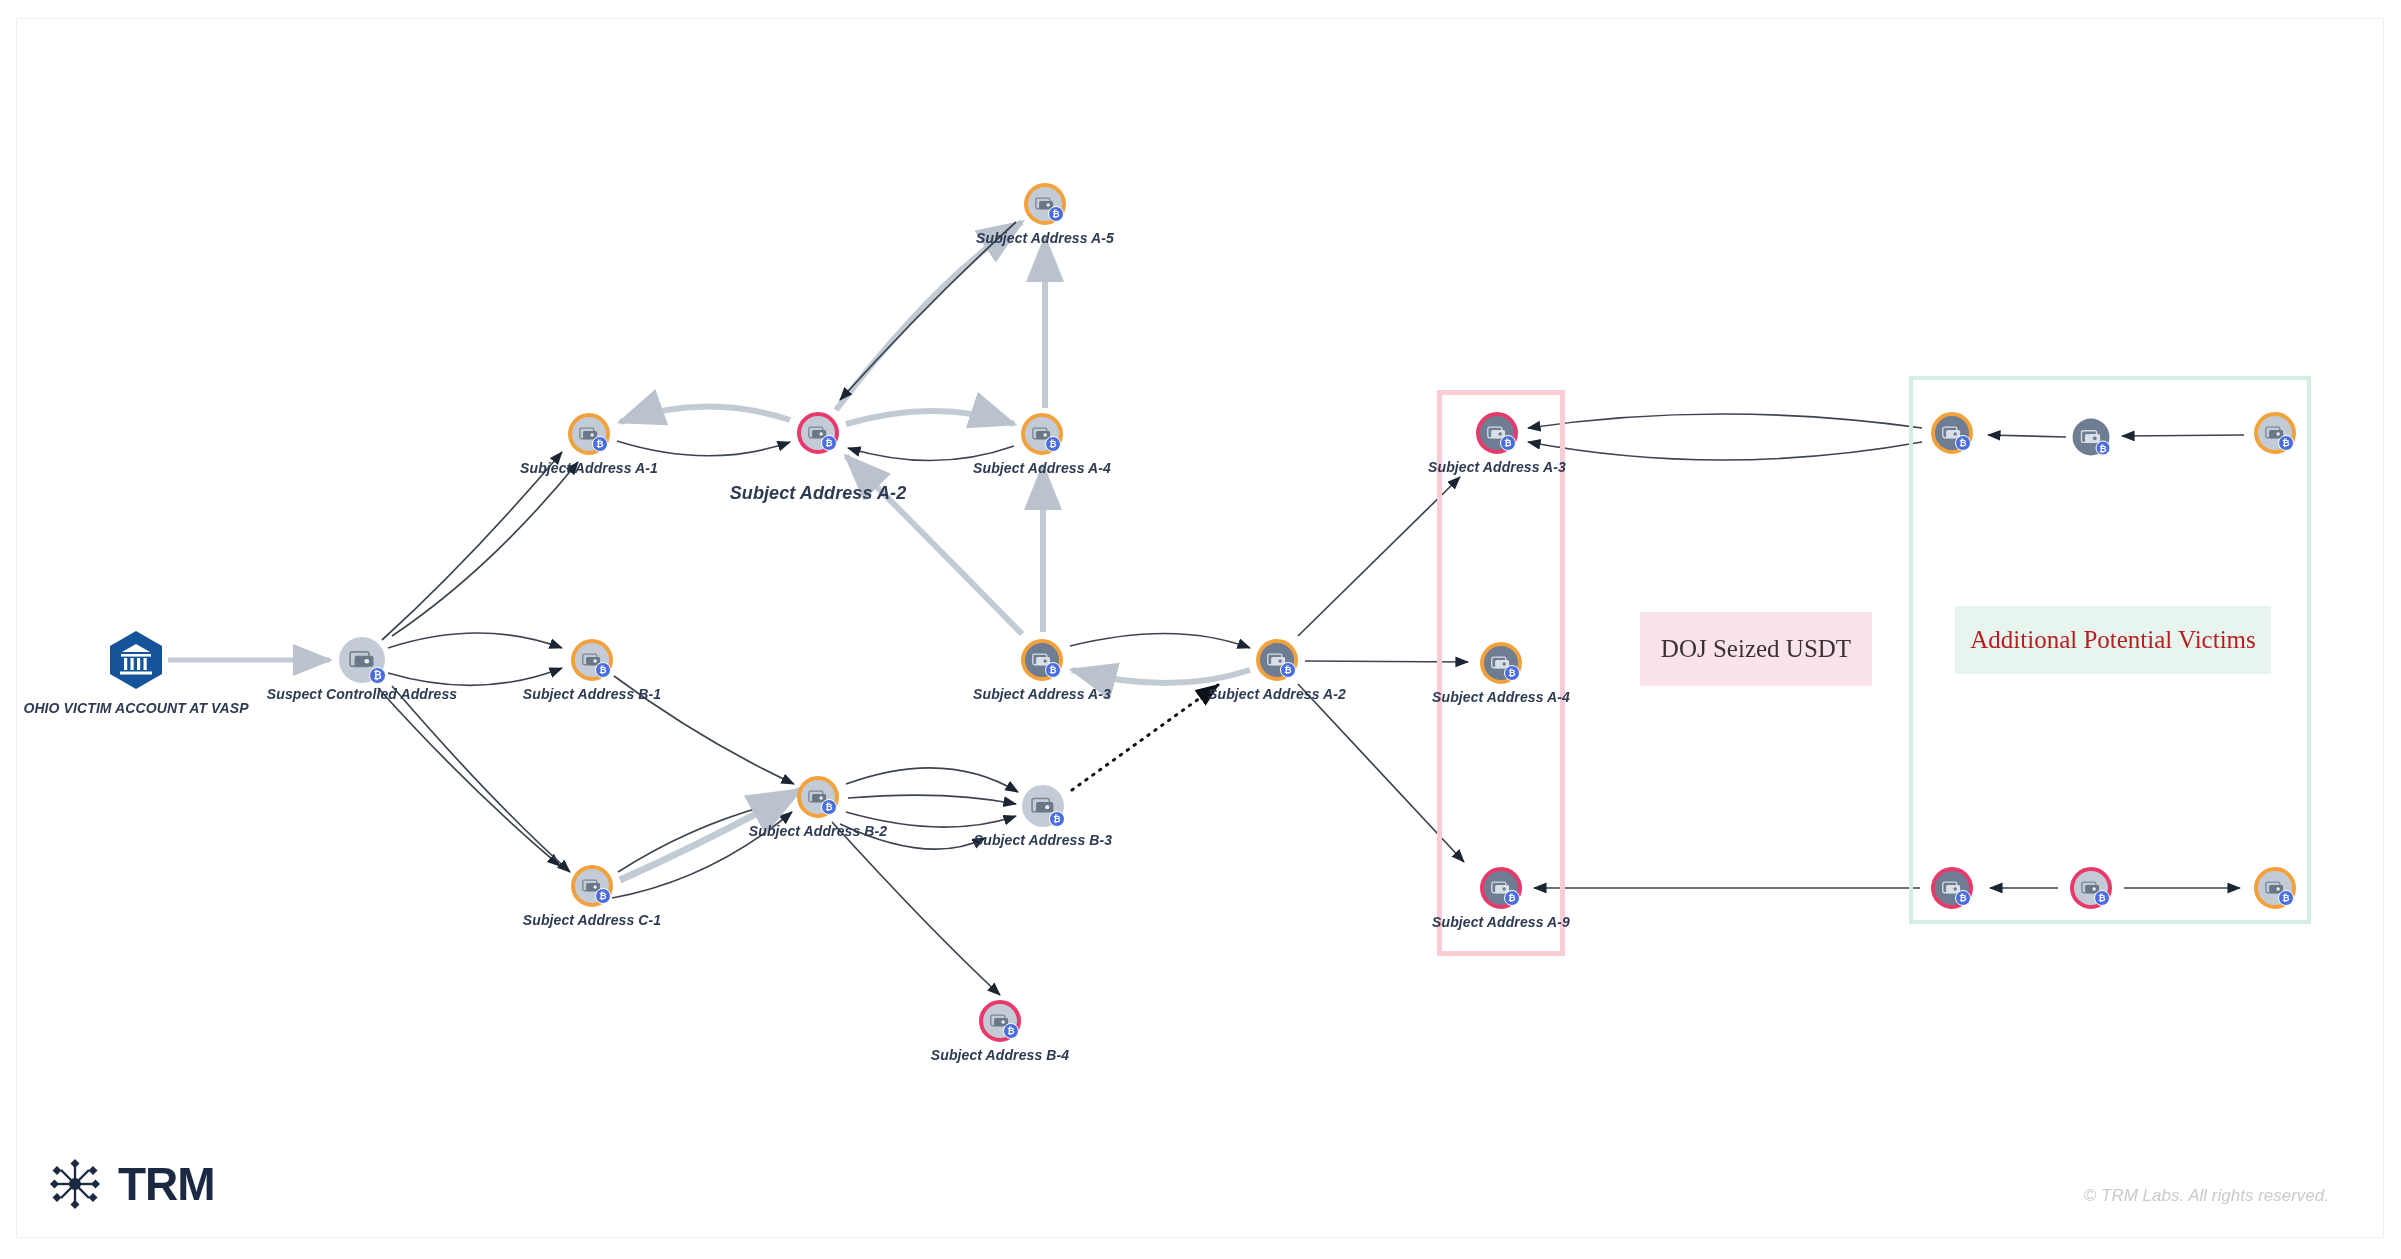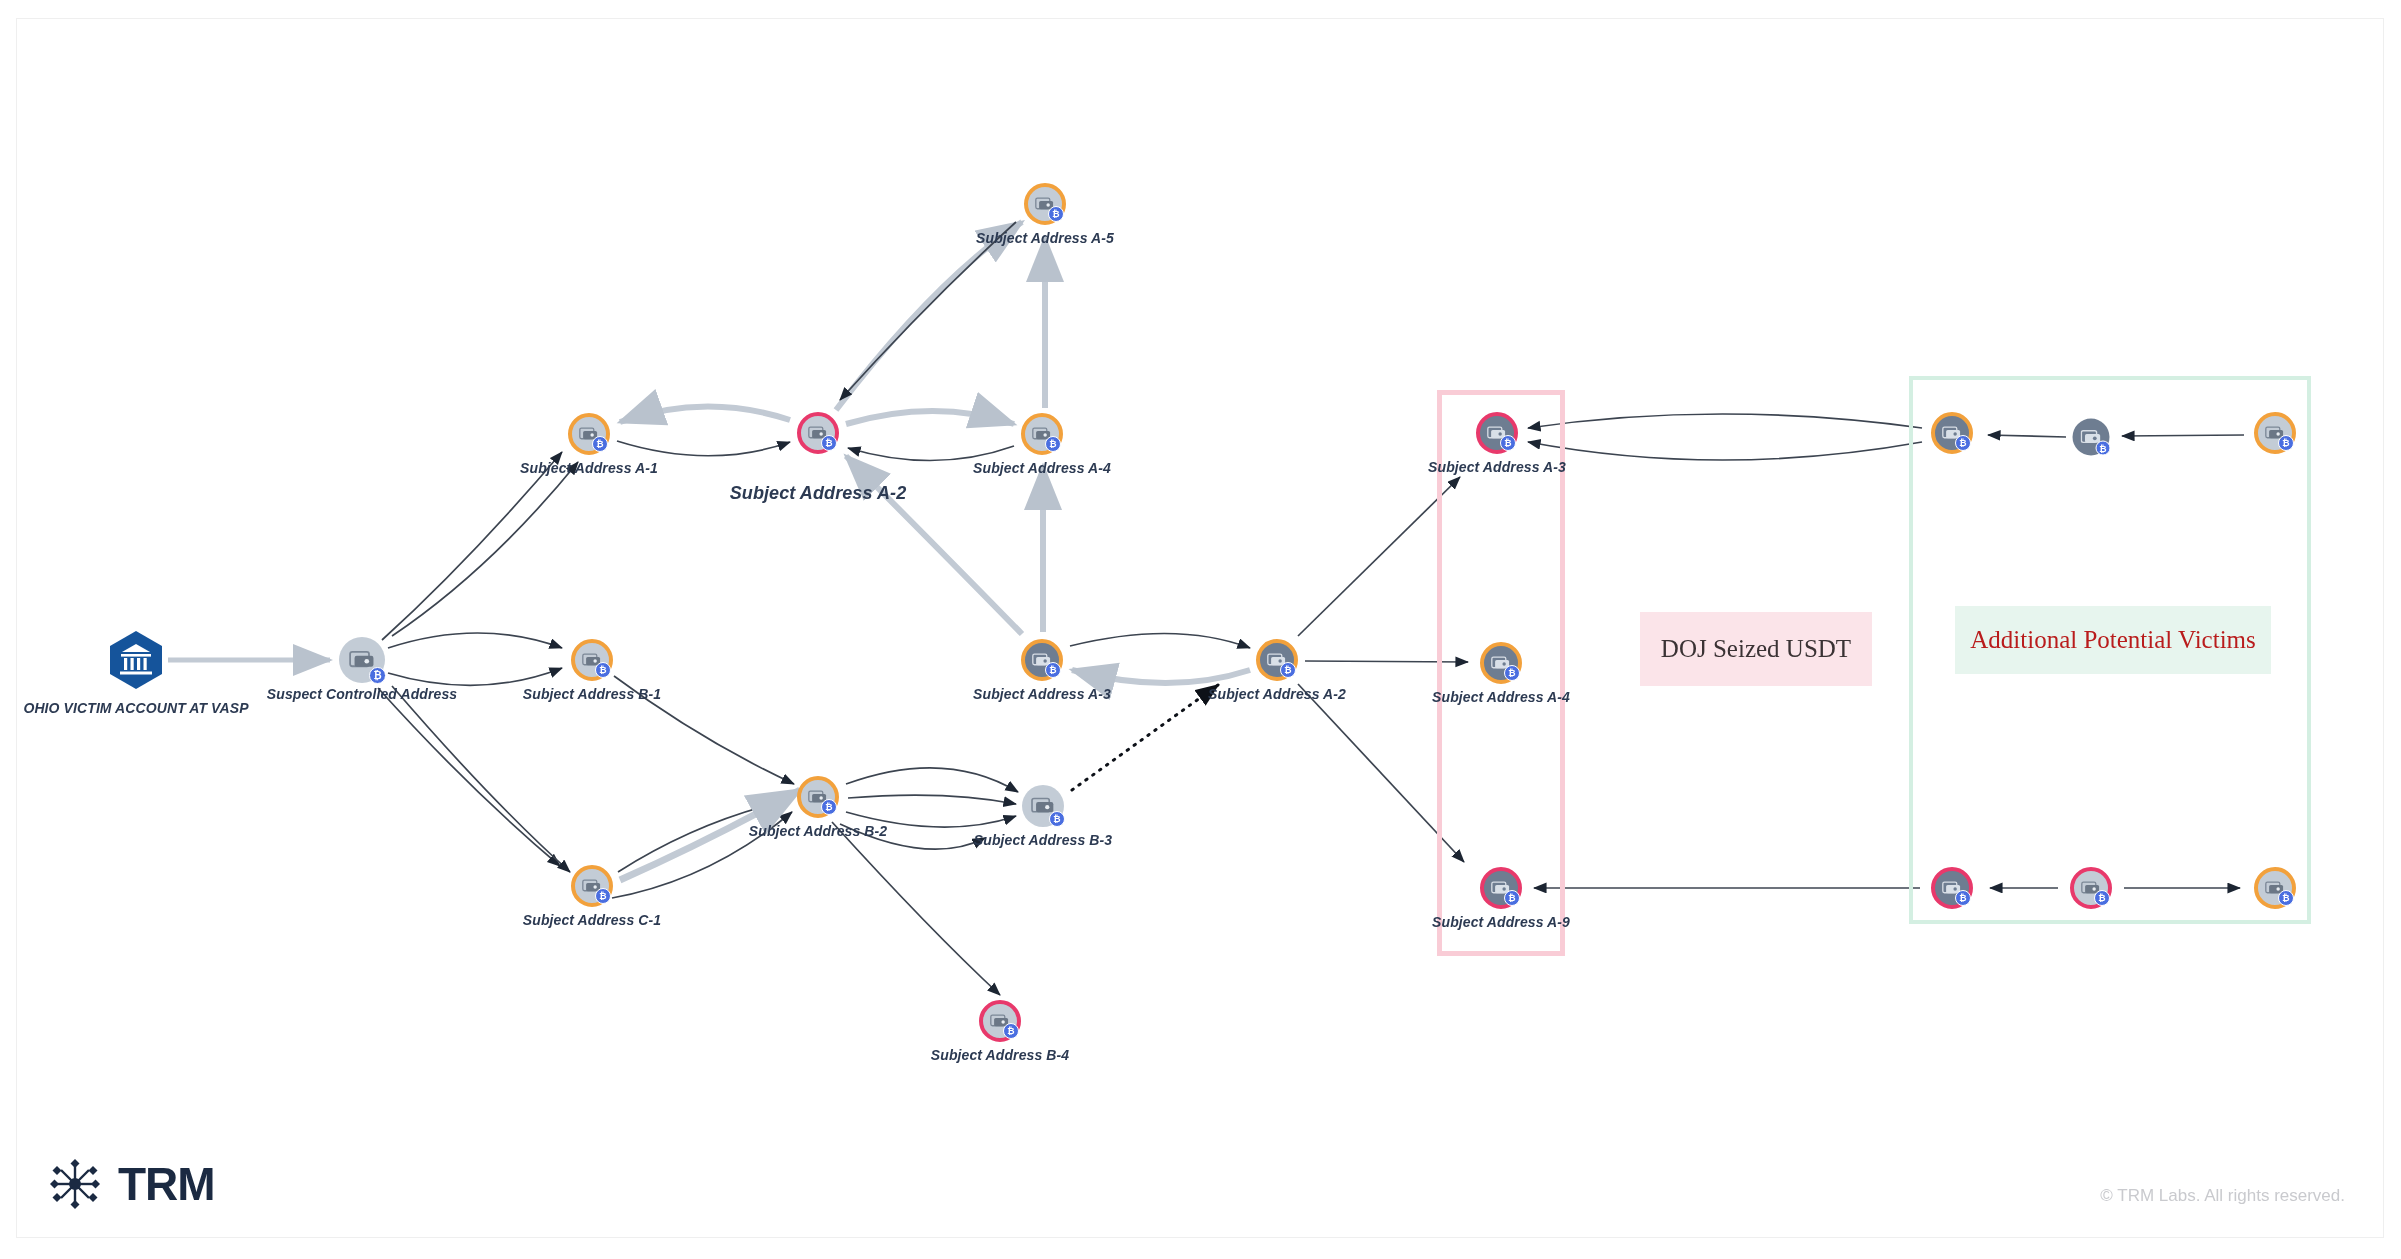--- a/index.html
+++ b/index.html
@@ -412,15 +412,15 @@
         <path d="M45,29 l4.5,-4.5 4.5,4.5 -4.5,4.5 Z"></path>
         <path d="M11,11 l4.5,4.5 -4.5,4.5 -4.5,-4.5 Z"></path>
         <path d="M47,47 l-4.5,-4.5 4.5,-4.5 4.5,4.5 Z"></path>
         <path d="M47,11 l-4.5,4.5 4.5,4.5 4.5,-4.5 Z"></path>
         <path d="M11,47 l4.5,-4.5 -4.5,-4.5 -4.5,4.5 Z"></path>
       </g>
     </svg>
     <span id="brand-word">TRM</span>
   </div>
 
-  <div id="copyright" style="right:56px;top:1186px;">© TRM Labs. All rights reserved.</div>
+  <div id="copyright" style="right:72px;top:1186px;font-style:italic;">© TRM Labs. All rights reserved.</div>
 
 </div>
 
 </body></html>

